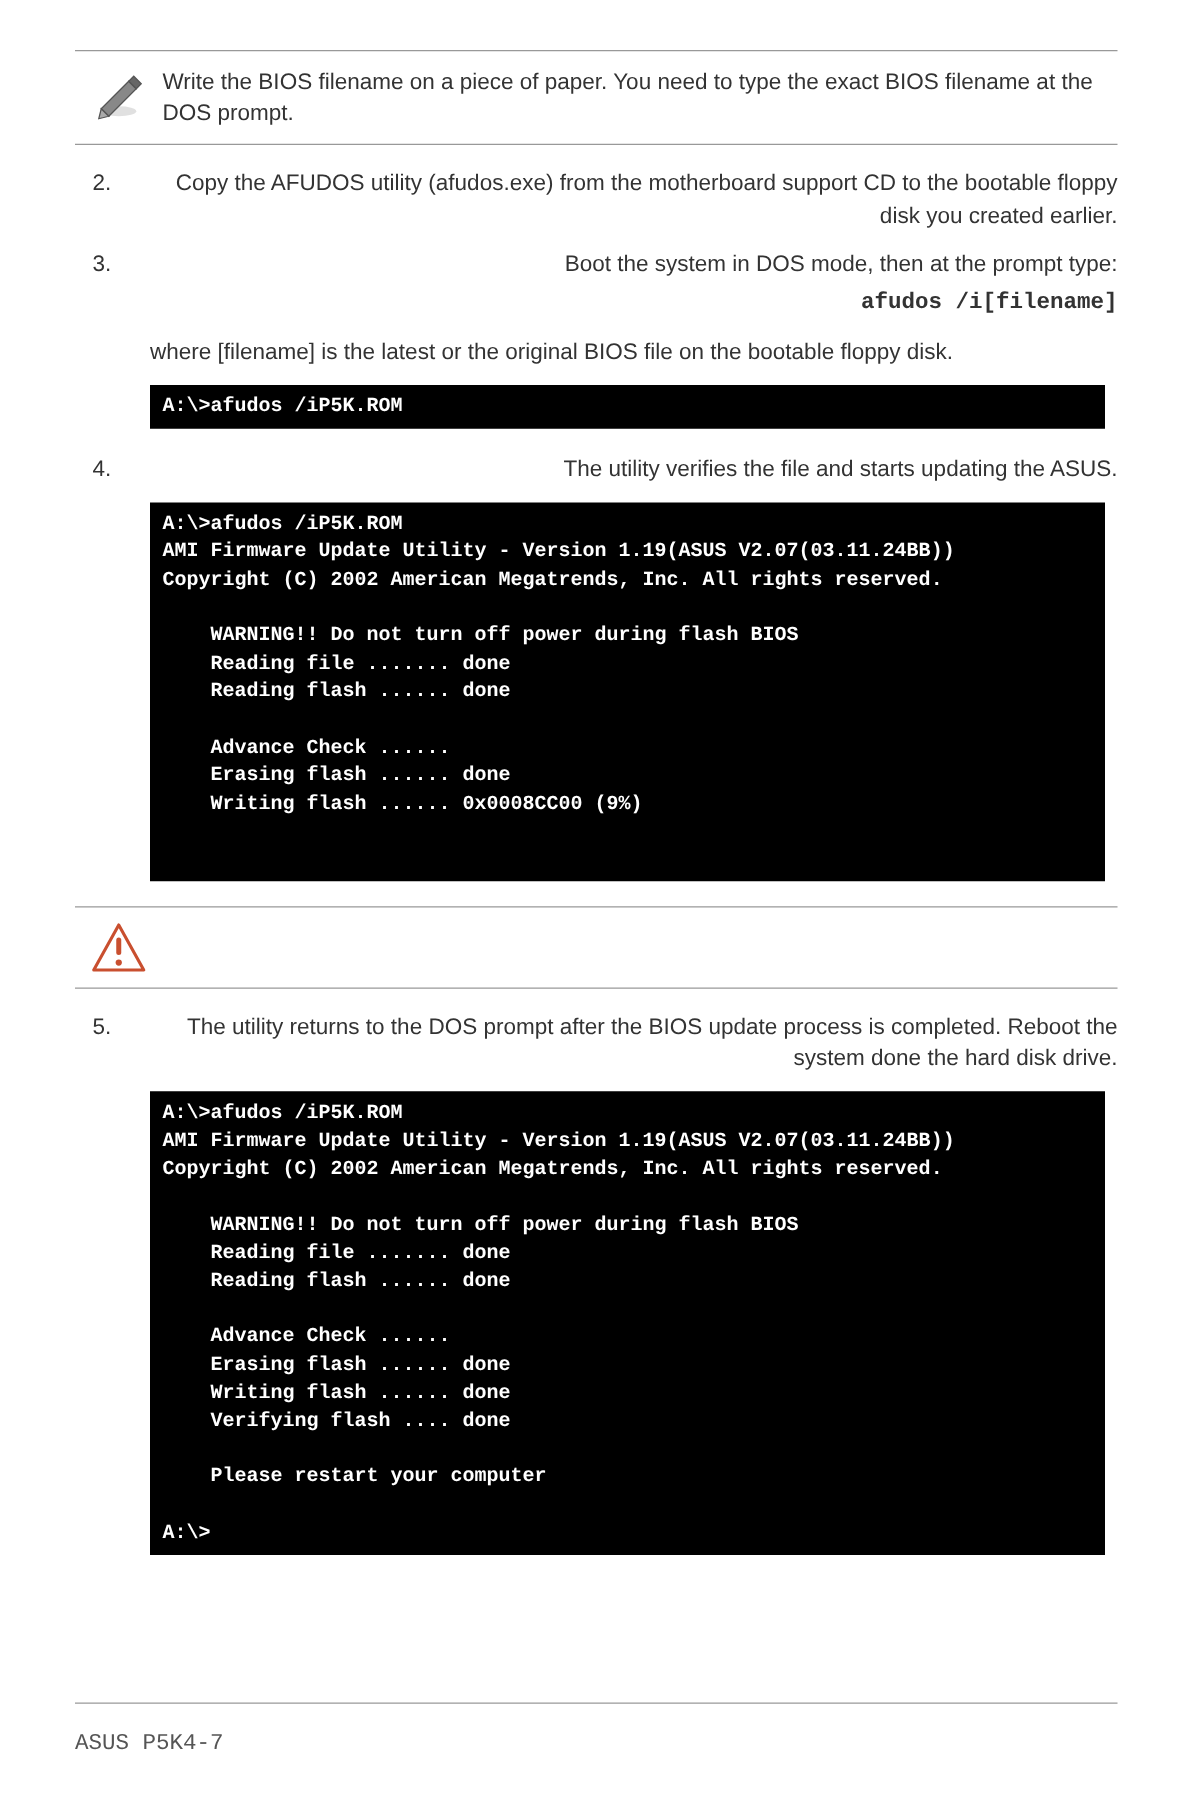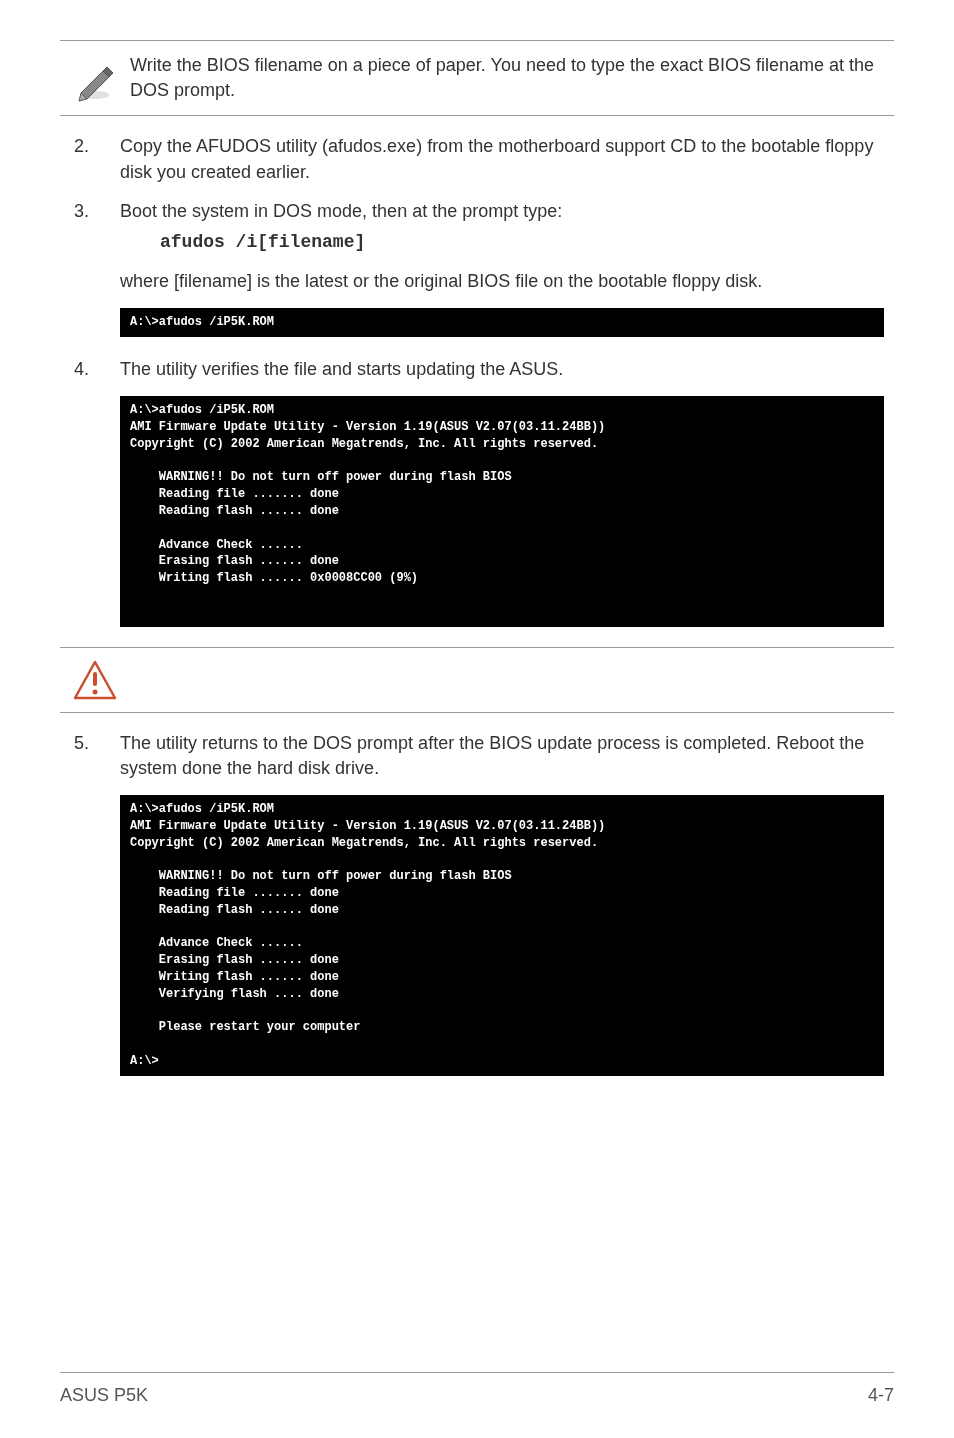--- a/index.html
+++ b/index.html
@@ -13,21 +13,21 @@
       width: 954px;
       height: 1438px;
       position: relative;
       padding: 40px 60px;
       font-size: 18px;
       color: #333;
       line-height: 1.4;
     }
     .note-row {
       display: flex;
-      align-items: flex-end;
+      align-items: flex-start;
       margin-bottom: 18px;
       border-top: 1px solid #999;
       border-bottom: 1px solid #999;
       padding: 12px 0;
     }
     .note-icon {
       width: 70px;
       flex-shrink: 0;
       display: flex;
       justify-content: center;
@@ -40,56 +40,57 @@
       display: flex;
       margin-bottom: 14px;
     }
     .num {
       width: 60px;
       flex-shrink: 0;
       padding-left: 14px;
     }
     .item-content {
       flex: 1;
+      text-align: right;
     }
     .code-inline {
       font-family: "Courier New", monospace;
       font-weight: bold;
       margin-top: 6px;
       margin-left: 40px;
     }
     .indent-block {
       margin-left: 60px;
       margin-bottom: 14px;
       margin-top: 12px;
     }
     .terminal {
       background: #000;
       color: #fff;
       font-family: "Courier New", monospace;
-      font-size: 12px;
+      font-size: 16px;
       font-weight: bold;
       padding: 6px 10px;
       margin-left: 60px;
       margin-right: 10px;
       margin-bottom: 20px;
       white-space: pre;
       line-height: 1.4;
     }
     .footer {
       position: absolute;
       bottom: 30px;
       left: 60px;
       right: 60px;
       border-top: 1px solid #999;
-      padding-top: 10px;
+      padding-top: 20px;
       display: flex;
-      justify-content: space-between;
       font-size: 18px;
       color: #555;
+      font-family: Liberation Mono, monospace;
     }
   </style>
 </head>
 <body>
 
 <div class="note-row">
   <div class="note-icon">
     <svg width="44" height="44" viewBox="0 0 44 44">
       <ellipse cx="22" cy="36" rx="14" ry="4" fill="#ccc" opacity="0.6"></ellipse>
       <path d="M 8 34 L 30 12 L 36 18 L 14 40 Z" fill="#888" stroke="#555" stroke-width="1"></path>

